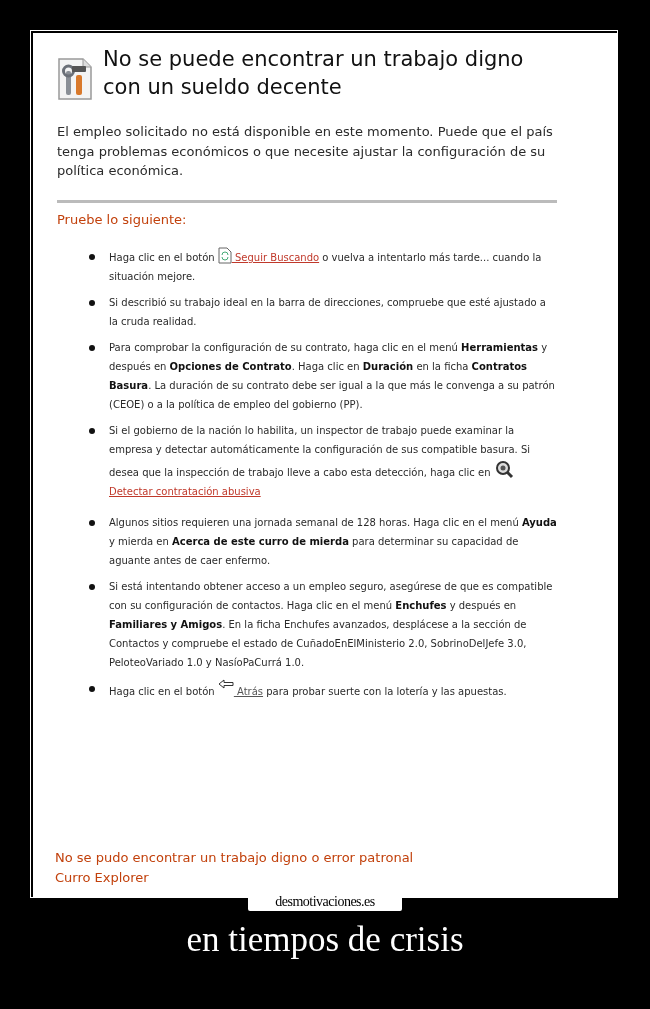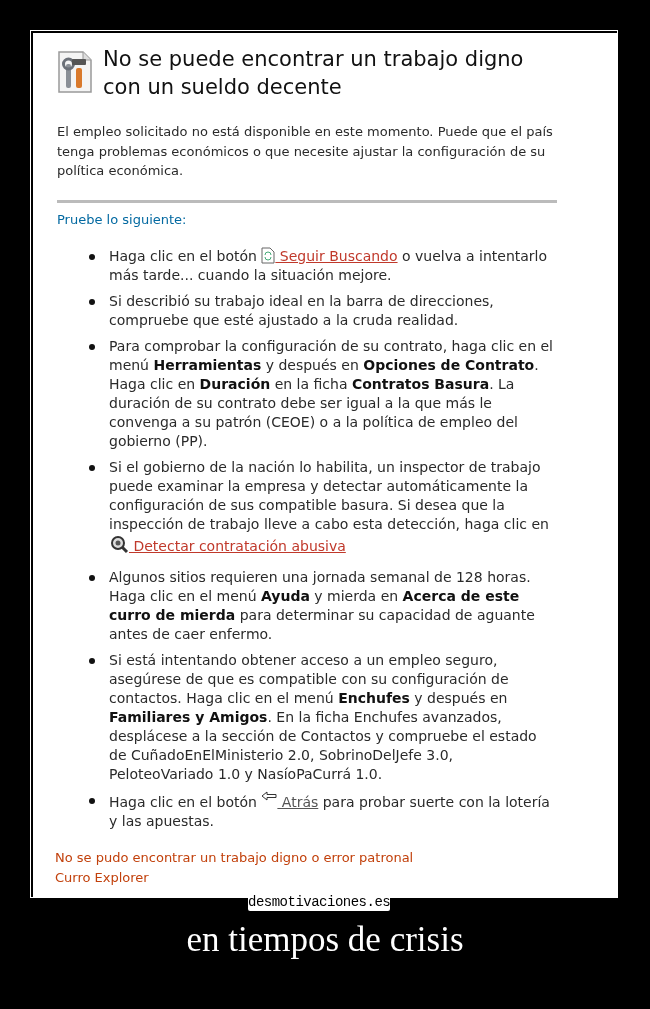--- a/index.html
+++ b/index.html
@@ -1,33 +1,33 @@
 <!DOCTYPE html>
 <html><head>
 <meta charset="utf-8">
 <style>
   html, body { margin:0; padding:0; }
   body { width:650px; height:1009px; background:#000; position:relative; overflow:hidden; font-family:"DejaVu Sans", sans-serif; }
   .outer-frame { position:absolute; left:30px; top:30px; width:588px; height:868px; border:1px solid #fff; box-sizing:border-box; }
   .content { position:absolute; left:33px; top:33px; width:584px; height:864px; background:#fff; color:#222; font-size:13px; line-height:19px; }
-  .title-row { position:absolute; left:24px; top:8px; display:flex; align-items:center; }
+  .title-row { position:absolute; left:24px; top:8px; display:flex; align-items:flex-end; }
   .title-icon { width:36px; height:44px; margin-top:2px; margin-right:10px; }
   .title { font-size:21px; line-height:28px; color:#111; font-weight:normal; margin:4px 0 0 0; width:460px; }
   .intro { position:absolute; left:24px; top:89px; width:500px; font-size:13px; line-height:19.5px; color:#2a2a2a; }
   .divider { position:absolute; left:24px; top:167px; width:500px; height:3px; background:#bbb; }
-  .try-label { position:absolute; left:24px; top:177px; font-size:13px; color:#0369a1; }
+  .try-label { position:absolute; left:24px; top:177px; font-size:13px; color:#c2410c; }
   ul.tips { position:absolute; left:54px; top:214px; width:470px; margin:0; padding:0; list-style:none; }
-  ul.tips li { position:relative; padding-left:22px; color:#2a2a2a; font-size:14px; line-height:19px; margin-bottom:7px; }
+  ul.tips li { position:relative; padding-left:22px; color:#2a2a2a; font-size:10px; line-height:19px; margin-bottom:7px; }
   ul.tips li::before { content:""; position:absolute; left:2px; top:7px; width:6px; height:6px; border-radius:50%; background:#111; }
   .b { font-weight:bold; color:#111; }
   .link { color:#c0392b; text-decoration:underline; }
   .link-gray { color:#555; text-decoration:underline; }
   .inline-icon { display:inline-block; vertical-align:-3px; }
   .footer { position:absolute; left:22px; top:815px; font-size:13px; line-height:20px; color:#c2410c; }
-  .brand { position:absolute; left:248px; top:893px; width:142px; height:18px; background:#fff; color:#000; font-family:Liberation Mono, monospace; font-size:14px; line-height:18px; text-align:center; letter-spacing:-0.5px; border-radius:2px; }
+  .brand { position:absolute; left:248px; top:893px; width:154px; height:18px; background:#fff; color:#000; font-family:Liberation Serif, serif; font-size:14px; line-height:18px; text-align:center; letter-spacing:-0.5px; border-radius:2px; }
   .caption-title { position:absolute; left:0; width:650px; top:918px; text-align:center; font-family:"Liberation Serif", serif; font-size:35px; line-height:44px; color:#fff; }
   .caption-sub { position:absolute; left:0; width:650px; top:966px; text-align:center; font-family:"Liberation Sans", sans-serif; font-size:14px; color:#fff;margin-top:42px; }
 </style>
 </head>
 <body>
 
 <div class="outer-frame"></div>
 
 <div class="content">
   <div class="title-row">

